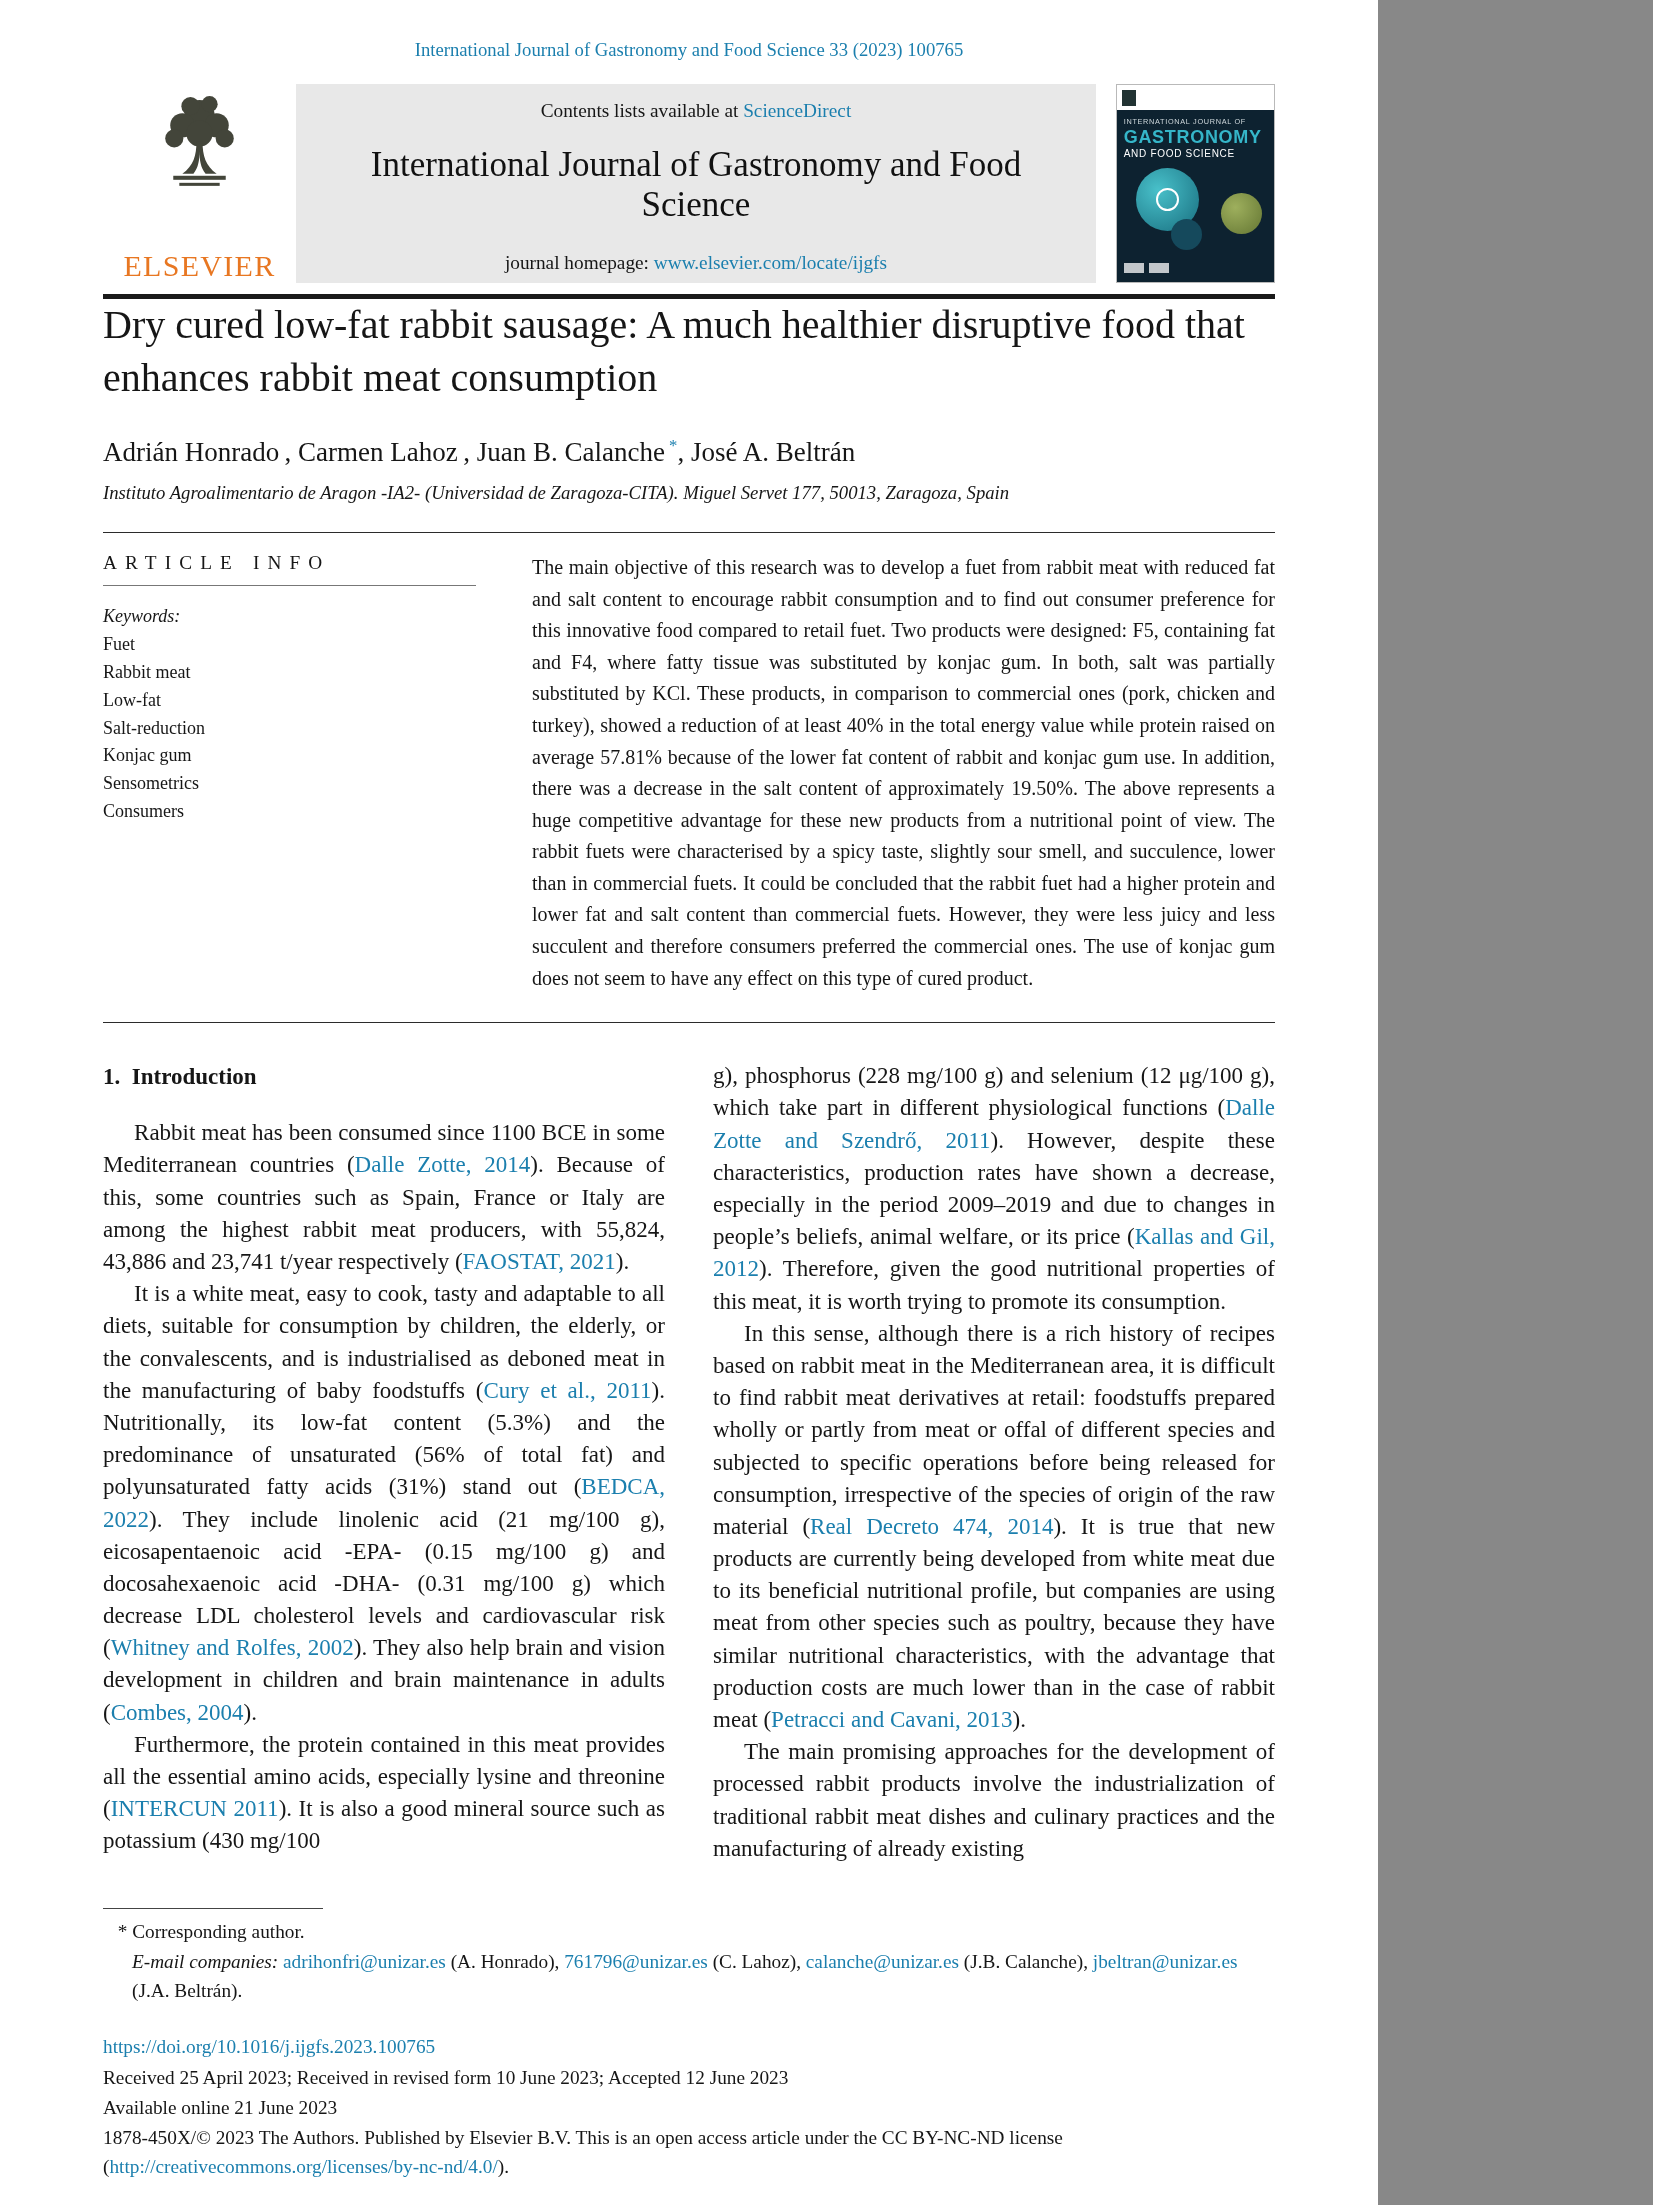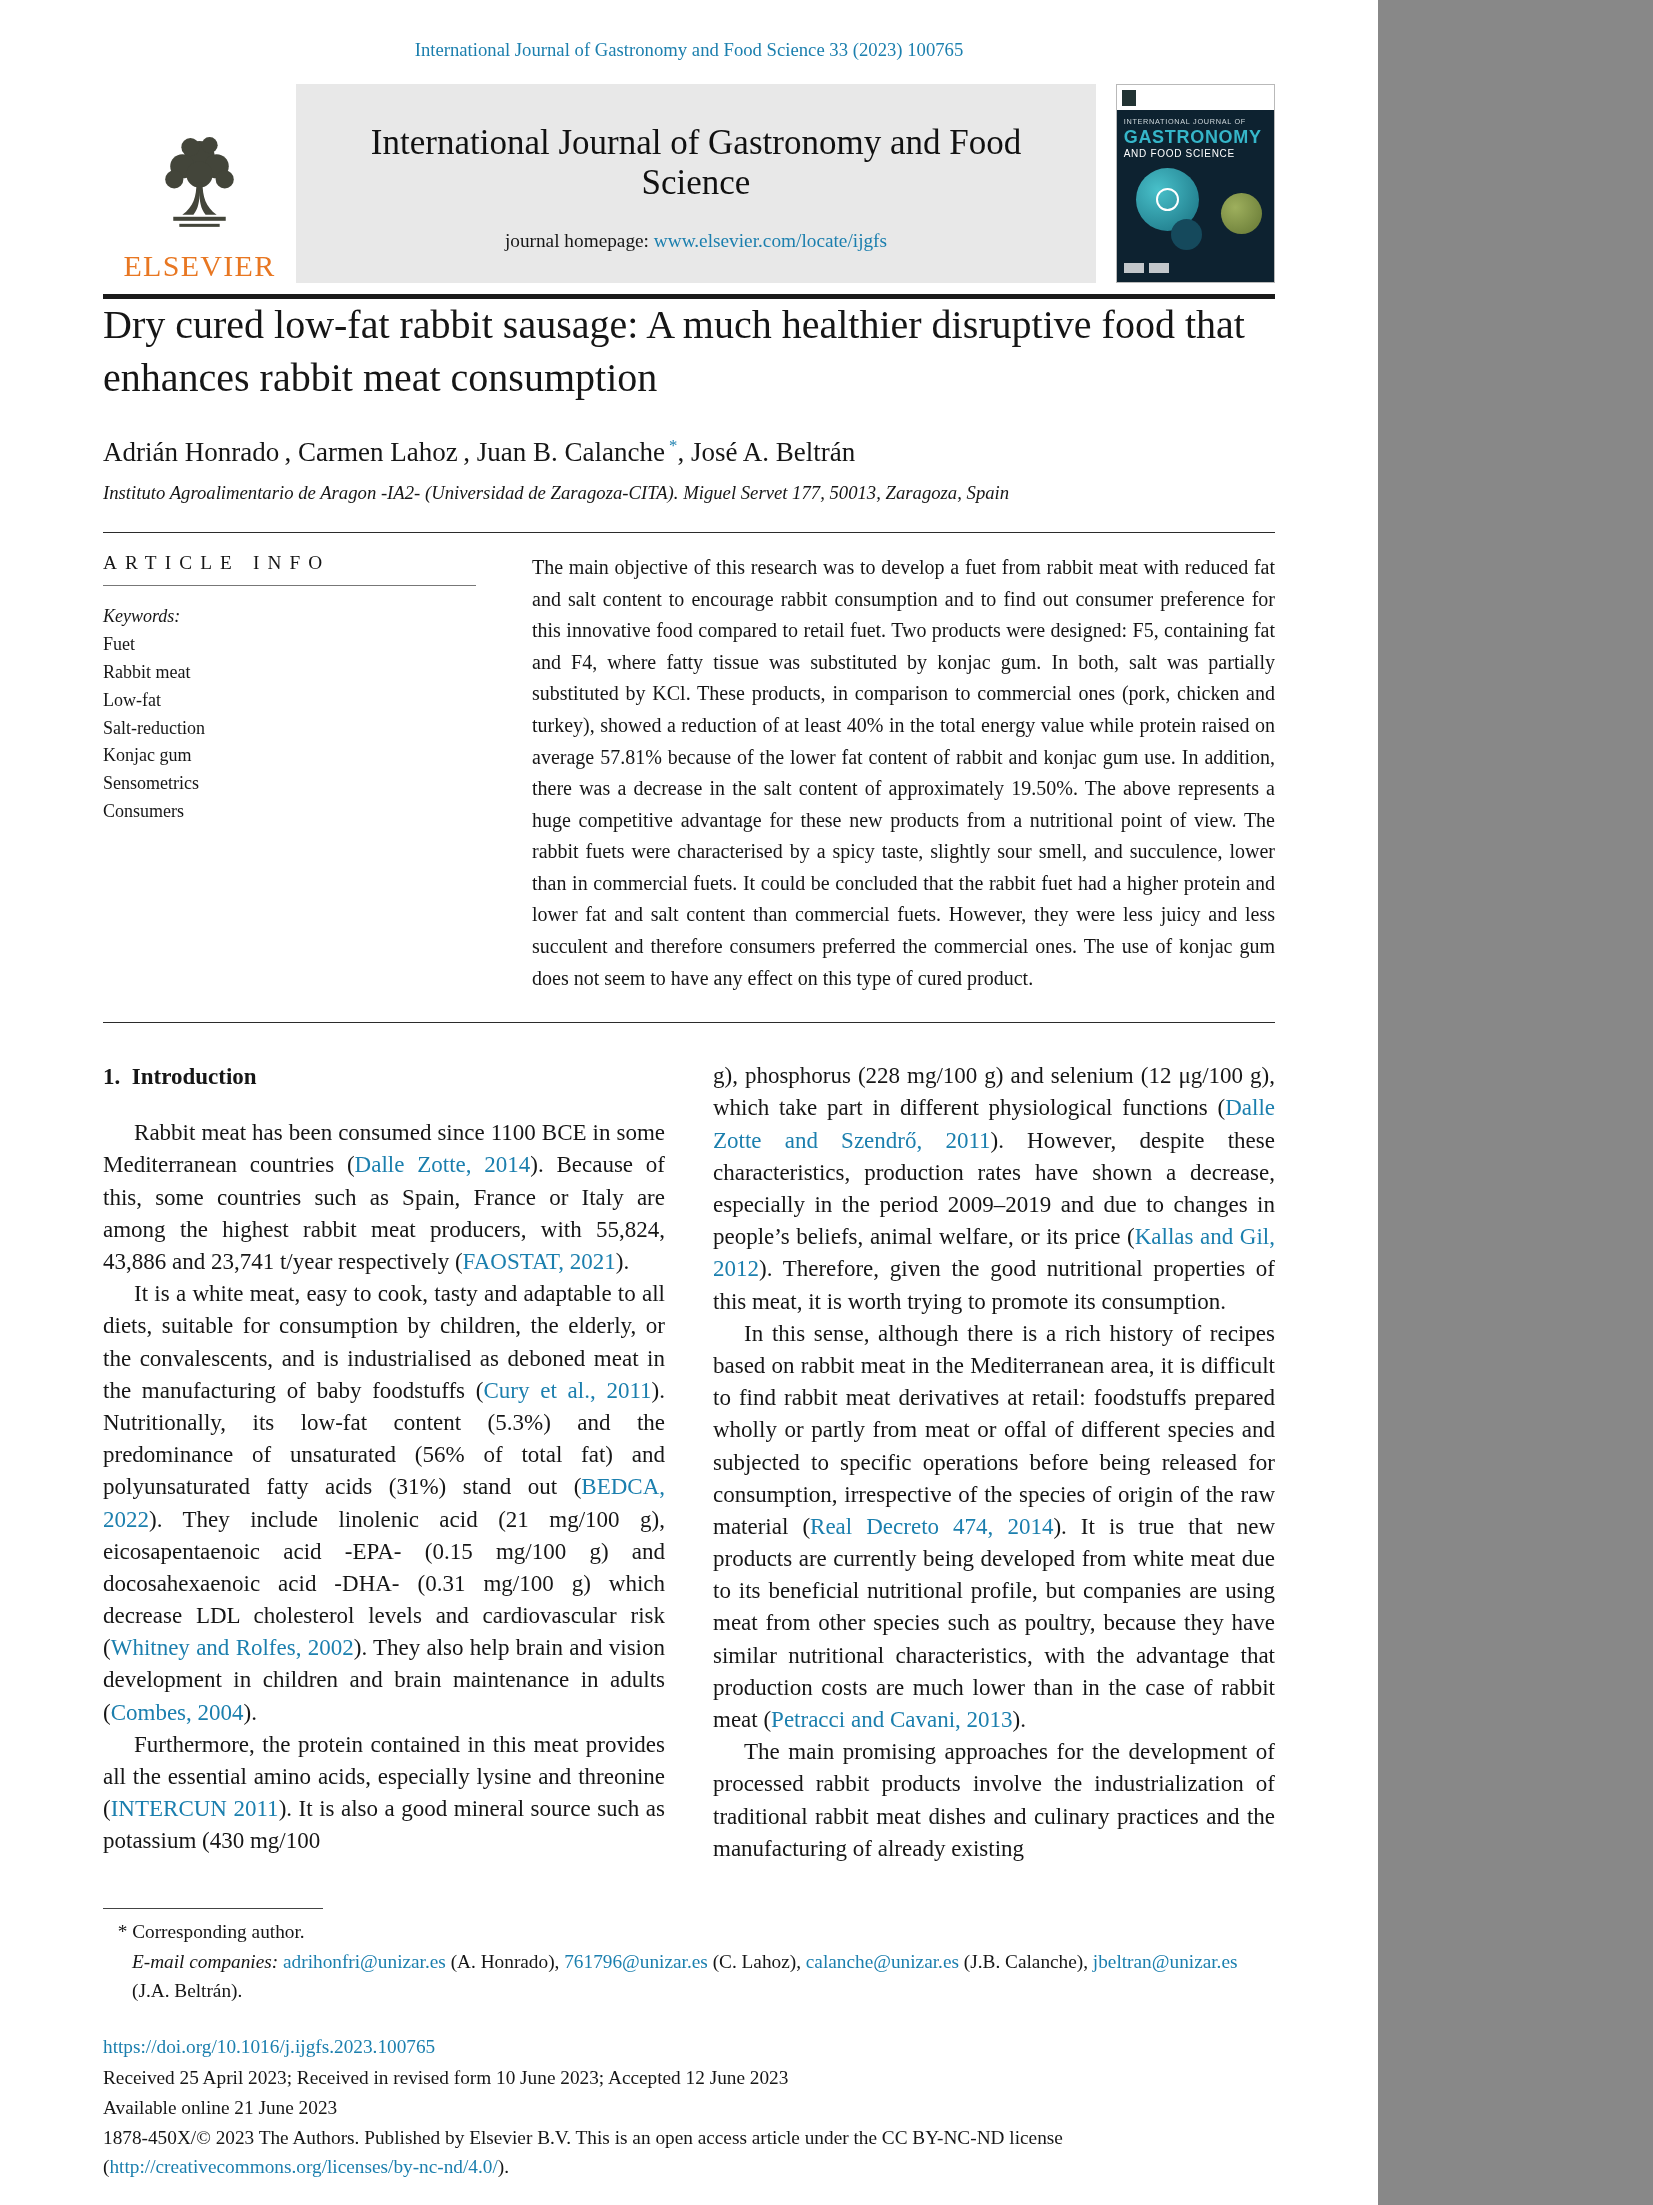--- a/index.html
+++ b/index.html
@@ -17,21 +17,21 @@
     font-family:"Liberation Serif","DejaVu Serif",serif;
     padding:39px 103px 47px;position:relative;
   }
   .link{color:var(--link);}
   .em{font-style:italic;}
   .sup{vertical-align:super;font-size:0.62em;}
 
   
   .journal-ref{text-align:center;font-size:18.7px;margin-bottom:23px;}
   .header-band{display:flex;align-items:stretch;height:199px;}
-  .logo-col{width:193px;display:flex;flex-direction:column;align-items:center;justify-content:flex-end;padding-top:5.3px;background:#fff;}
+  .logo-col{width:193px;display:flex;flex-direction:column;align-items:center;justify-content:space-between;padding-top:5.3px;background:#fff;}
   .elsevier-text{font-size:30px;letter-spacing:1.3px;color:var(--orange);margin-top:4px;}
   .band-mid{flex:1;background:#e8e8e8;text-align:center;padding:16px 20px 0;}
   .contents-line,.homepage-line{font-size:19.3px;}
   .band-title{font-size:35px;margin:23px 0 27px;color:#111;}
   .cover{width:159px;margin-left:20px;display:flex;flex-direction:column;border:0.7px solid #b9b9b9;background:var(--cover-bg);}
   .cover-white{height:25px;background:#fff;display:flex;align-items:center;padding-left:5.3px;}
   .cover-minilogo{width:13.3px;height:16px;background:#233;}
   .cover-body{flex:1;padding:6.7px 6.7px 5.3px;display:flex;flex-direction:column;position:relative;overflow:hidden;}
   .cover-t1{font-size:7.3px;letter-spacing:0.7px;color:#cfd8dc;font-family:"Liberation Sans",sans-serif;}
   .cover-t2{font-size:18px;font-weight:bold;color:var(--cover-teal);font-family:"Liberation Sans",sans-serif;letter-spacing:0.7px;margin-top:1.3px;}
@@ -99,20 +99,24 @@
             <path d="M47 52 C47 66 44 76 33 84 L44 84 C49 78 50 70 50 62 C50 70 51 78 56 84 L67 84 C56 76 53 66 53 52 Z"></path>
             <rect x="24" y="86" width="52" height="4"></rect>
             <rect x="30" y="93" width="40" height="3"></rect>
           </g>
         </svg>
       </span>
       <div class="elsevier-text">ELSEVIER</div>
     </div>
 
     <div class="band-mid">
+      <div class="contents-line">
+        <span>Contents lists available at</span>
+        <span class="link">ScienceDirect</span>
+      </div>
       <div class="band-title">International Journal of Gastronomy and Food Science</div>
       <div class="homepage-line">
         <span>journal homepage:</span>
         <span class="link">www.elsevier.com/locate/ijgfs</span>
       </div>
     </div>
 
     <div class="cover">
       <div class="cover-white">
         <span class="cover-minilogo"></span>

